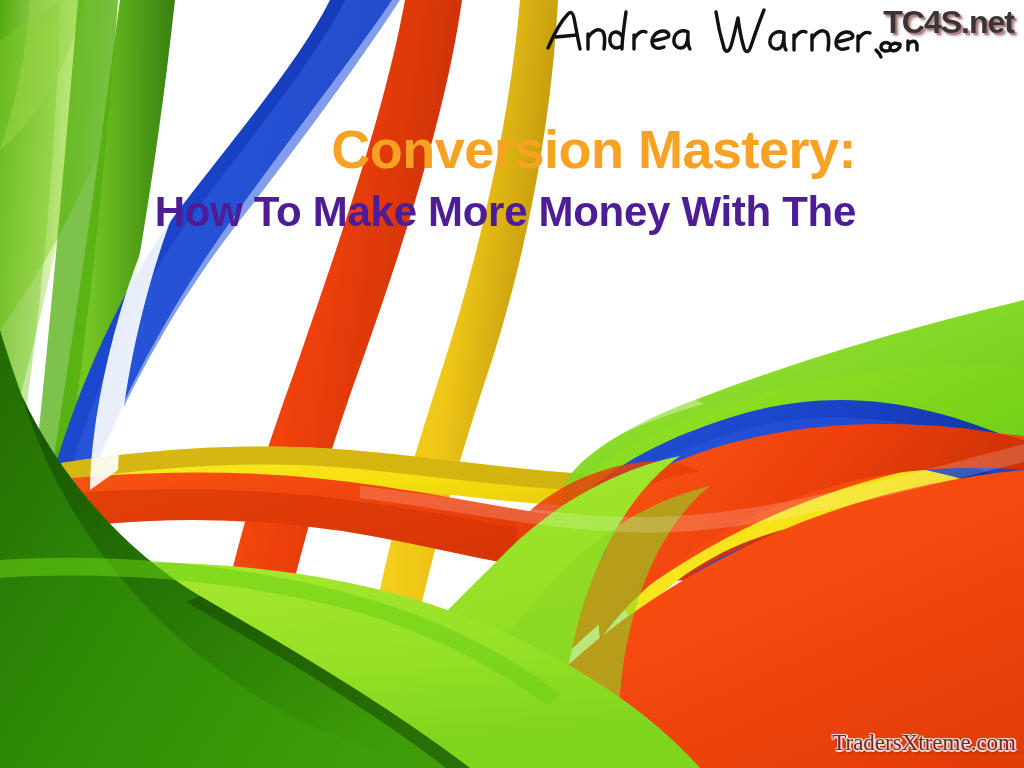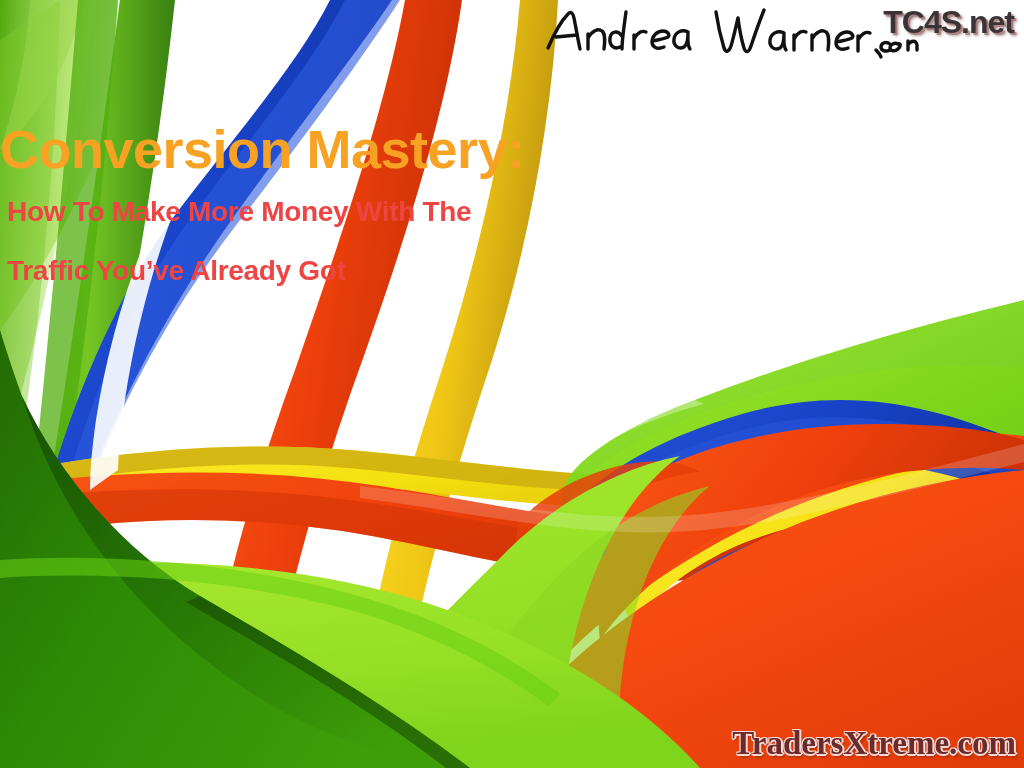--- a/index.html
+++ b/index.html
@@ -25,46 +25,46 @@
     position: absolute;
     left: 0; top: 0;
     width: 1024px;
     height: 768px;
     display: block;
   }
 
   
   #title-block {
     position: absolute;
-    left: 0;
+    left: 12px;
     top: 118px;
     width: 844px;
-    text-align: left;
+    text-align: right;
     z-index: 20;
   }
 
   #main-title {
     margin: 0;
     font-family: "Liberation Sans", sans-serif;
     font-weight: bold;
     font-size: 54px;
     line-height: 62px;
     letter-spacing: -0.5px;
     color: #f7a223;
     white-space: nowrap;
   }
 
   .subtitle-line {
-    margin: 7px;
+    margin: 0;
     font-family: "Liberation Sans", sans-serif;
     font-weight: bold;
-    font-size: 28px;
+    font-size: 42px;
     line-height: 52px;
     letter-spacing: -0.3px;
-    color: #ef4444;
+    color: #4c1d95;
     white-space: nowrap;
   }
   #subtitle-line-1 { margin-top: 6px; }
   #subtitle-line-2 { margin-top: 0px; }
 
   
   #signature {
     position: absolute;
     left: 540px;
     top: 4px;
@@ -130,22 +130,22 @@
 
   
   #tradersxtreme-watermark {
     position: absolute;
     right: 8px;
     bottom: 6px;
     z-index: 30;
   }
   #tradersxtreme-text {
     font-family: "Liberation Serif", serif;
-    font-weight: bold;
-    font-size: 33px;
+    font-weight: normal;
+    font-size: 23px;
     line-height: 38px;
     letter-spacing: 0px;
     color: #6b2b2b;
     white-space: nowrap;
     text-shadow:
       1px 1px 0 #f7d8d4,
       -1px 1px 0 #f7d8d4,
       1px -1px 0 #f7d8d4,
       -1px -1px 0 #f7d8d4,
       0px 2px 0 #f7d8d4,
@@ -373,21 +373,20 @@
       </g>
     </svg>
     <span id="signature-text">Andrea Warner</span>
   </div>
 
   <div id="tc4s-watermark">TC4S.net</div>
 
   <div id="title-block">
     <h1 id="main-title">Conversion Mastery:</h1>
     <p id="subtitle-line-1" class="subtitle-line">How To Make More Money With The</p>
-    <p id="subtitle-line-2" class="subtitle-line">Traffic You’ve Already Got</p>
   </div>
 
 
   <div id="tradersxtreme-watermark">
     <div id="tradersxtreme-text">TradersXtreme.com</div>
   </div>
 
 </div>
 
 </body></html>

